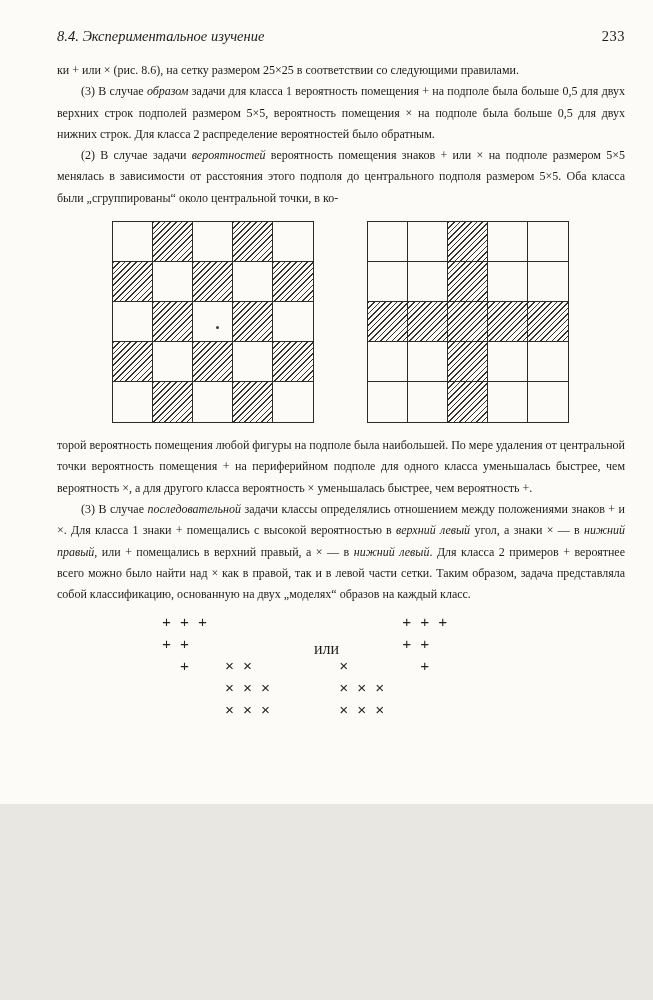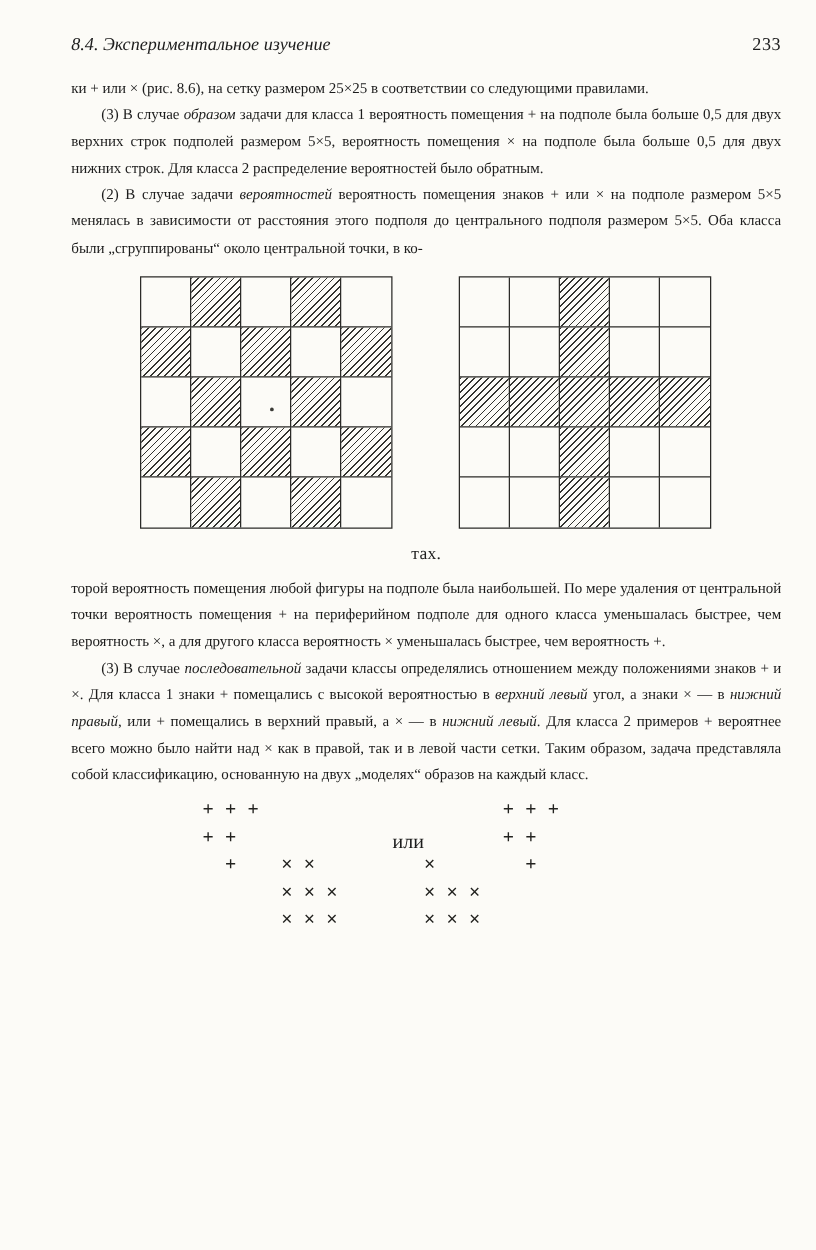--- a/index.html
+++ b/index.html
@@ -1,18 +1,18 @@
 <!DOCTYPE html>
 <html><head>
 <meta charset="utf-8">
 <style>
   html,body { margin:0; padding:0; background:#e9e7e2; }
   .page {
     position:relative;
-    width:653px; height:1000px;
+    width:653px; height:804px;
     margin:0 auto;
     background:#fcfbf7;
     box-sizing:border-box;
     padding:28px 28px 0 57px;
     font-family:"Liberation Serif", serif;
     color:#1c1c1c;
     overflow:hidden;
   }
   .running-head {
     display:flex; justify-content:space-between; align-items:baseline;
@@ -155,21 +155,20 @@
         <div class="cell"></div>
         <div class="cell"></div>
         <div class="cell"></div>
         <div class="cell hatch"></div>
         <div class="cell"></div>
         <div class="cell"></div>
       </div>
   </div>
 
   <div class="caption">
-    <div class="l2">тах.</div>
   </div>
 
   <div class="body-text" id="paras-after">
       <p><span>торой вероятность помещения любой фигуры на подполе была наибольшей. По мере удаления от центральной точки вероятность помещения + на периферийном подполе для одного класса уменьшалась быстрее, чем вероятность ×, а для другого класса вероятность × уменьшалась быстрее, чем вероятность +.</span></p>
       <p class="indent"><span>(3) В случае </span><i>последовательной</i><span> задачи классы определялись отношением между положениями знаков + и ×. Для класса 1 знаки + помещались с высокой вероятностью в </span><i>верхний левый</i><span> угол, а знаки × — в </span><i>нижний правый</i><span>, или + помещались в верхний правый, а × — в </span><i>нижний левый</i><span>. Для класса 2 примеров + вероятнее всего можно было найти над × как в правой, так и в левой части сетки. Таким образом, задача представляла собой классификацию, основанную на двух „моделях“ образов на каждый класс.</span></p>
     </div>
 
 
   <div class="patterns">
     <pre id="pattern-left">+ + +

